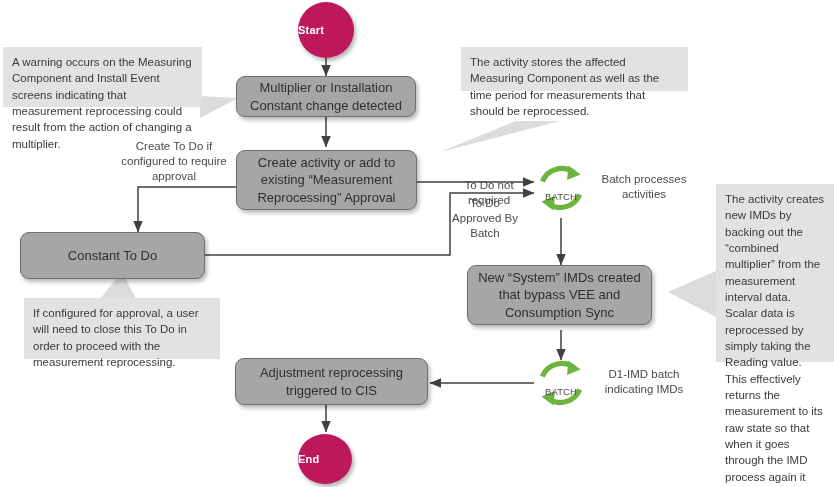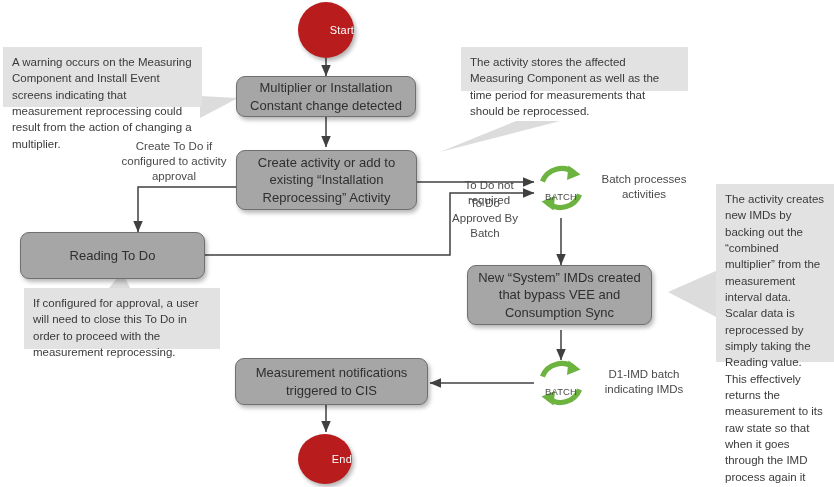--- a/index.html
+++ b/index.html
@@ -18,27 +18,27 @@
     position:absolute;
     left:0; top:0;
     width:834px; height:487px;
     pointer-events:none;
   }
 
   
   .terminator{
     position:absolute;
     border-radius:50%;
-    background:#b91c1c;
+    background:#be185d;
     color:#ffffff;
     font-size:11px;
-    font-weight:normal;
+    font-weight:bold;
     display:flex;
     align-items:center;
-    justify-content:flex-end;
+    justify-content:flex-start;
     box-shadow:2px 3px 4px rgba(0,0,0,0.30);
     letter-spacing:.2px;
   }
 
   
   .procbox{
     position:absolute;
     background:#a6a6a6;
     border:1px solid #6f6f6f;
     border-radius:9px;
@@ -142,33 +142,33 @@
 
   <div class="terminator" style="left:298px;top:434px;width:54px;height:50px;">
     <span>End</span>
   </div>
 
   <div class="procbox" style="left:236px;top:76px;width:180px;height:41px;">
     <span>Multiplier or Installation Constant change detected</span>
   </div>
 
   <div class="procbox" style="left:236px;top:150px;width:181px;height:60px;">
-    <span>Create activity or add to existing “Installation Reprocessing” Activity</span>
+    <span>Create activity or add to existing “Measurement Reprocessing” Approval</span>
   </div>
 
   <div class="procbox" style="left:20px;top:232px;width:185px;height:47px;">
-    <span>Reading To Do</span>
+    <span>Constant To Do</span>
   </div>
 
   <div class="procbox" style="left:467px;top:265px;width:185px;height:60px;justify-content:flex-end;">
     <span>New “System” IMDs created that bypass VEE and Consumption Sync</span>
   </div>
 
   <div class="procbox" style="left:235px;top:358px;width:193px;height:47px;">
-    <span>Measurement notifications triggered to CIS</span>
+    <span>Adjustment reprocessing triggered to CIS</span>
   </div>
 
   <div class="batch" style="left:534px;top:161px;">
     <svg viewBox="0 0 54 54">
       <g fill="none" stroke="#6cb33f" stroke-width="5.2" stroke-linecap="butt">
         <path d="M8.4,20.5 A20.5,20.5 0 0 1 40.5,12.2"></path>
         <path d="M45.6,33.5 A20.5,20.5 0 0 1 13.5,41.8"></path>
       </g>
       <polygon points="34.5,4.5 46.5,13.5 33,19" fill="#6cb33f"></polygon>
       <polygon points="19.5,49.5 7.5,40.5 21,35" fill="#6cb33f"></polygon>
@@ -185,35 +185,35 @@
       <polygon points="34.5,4.5 46.5,13.5 33,19" fill="#6cb33f"></polygon>
       <polygon points="19.5,49.5 7.5,40.5 21,35" fill="#6cb33f"></polygon>
     </svg>
     <div class="btext">BATCH</div>
   </div>
 
   <div class="edgelabel" style="left:598px;top:172px;width:92px;">Batch processes activities</div>
 
   <div class="edgelabel" style="left:598px;top:367px;width:92px;">D1-IMD batch indicating IMDs</div>
 
-  <div class="edgelabel" style="left:110px;top:139px;width:128px;">Create To Do if configured to activity approval</div>
+  <div class="edgelabel" style="left:110px;top:139px;width:128px;">Create To Do if configured to require approval</div>
 
   <div class="edgelabel" style="left:451px;top:146px;width:76px;margin-top:32px;">To Do not required</div>
 
   <div class="edgelabel" style="left:452px;top:196px;width:66px;">To Do Approved By Batch</div>
 
   <div class="note" style="left:3px;top:47px;width:199px;height:60px;">
     <span>A warning occurs on the Measuring Component and Install Event screens indicating that measurement reprocessing could result from the action of changing a multiplier.</span>
   </div>
 
   <div class="note" style="left:461px;top:47px;width:227px;height:44px;">
     <span>The activity stores the affected Measuring Component as well as the time period for measurements that should be reprocessed.</span>
   </div>
 
-  <div class="note" style="left:24px;top:288px;width:196px;height:61px;">
+  <div class="note" style="left:24px;top:298px;width:196px;height:61px;">
     <span>If configured for approval, a user will need to close this To Do in order to proceed with the measurement reprocessing.</span>
   </div>
 
   <div class="note" style="left:716px;top:184px;width:118px;height:178px;">
     <span>The activity creates new IMDs by backing out the “combined multiplier” from the measurement interval data.  Scalar data is reprocessed by simply taking the Reading value. This effectively returns the measurement to its raw state so that when it goes through the IMD process again it can have new multipliers applied.</span>
   </div>
 
 </div>
 
 </body></html>

